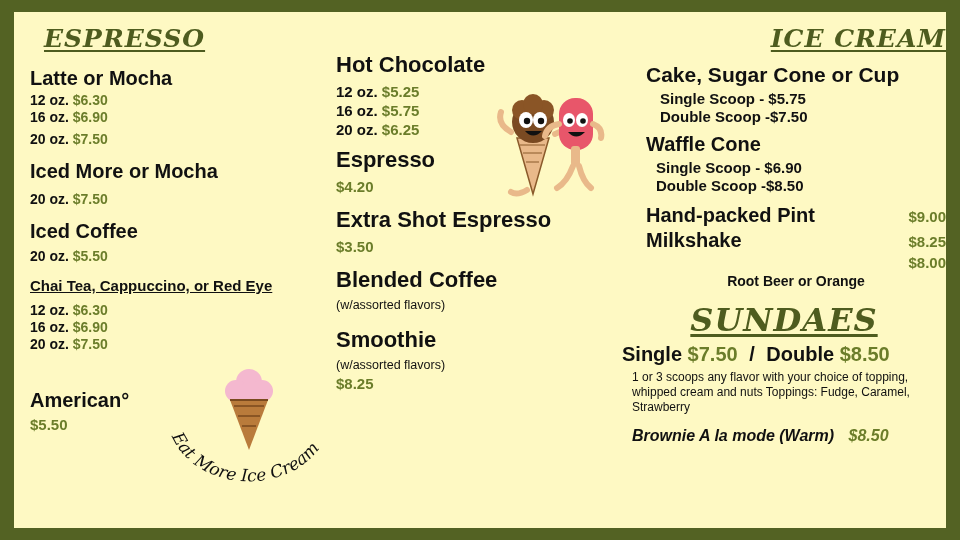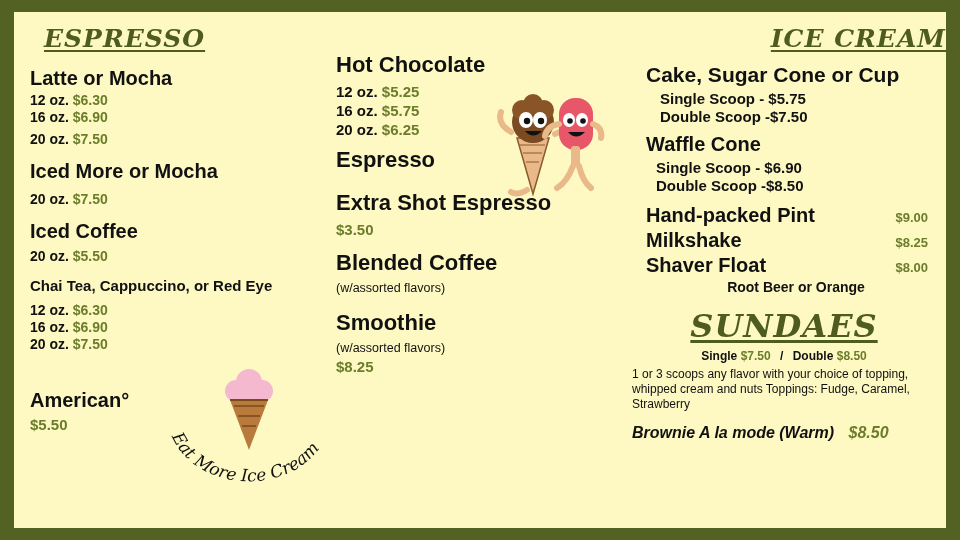--- a/index.html
+++ b/index.html
@@ -28,41 +28,41 @@
     color:#4e5c1f;
     letter-spacing:1px;
     text-decoration:underline;
     text-underline-offset:3px;
   }
   .h-espresso{font-size:25px;margin:4px 0 14px 14px;}
   .h-icecream{font-size:25px;margin:4px 0 10px 36px;text-align:right;}
   .h-sundaes{font-size:32px;margin:6px 0 4px 0;text-align:center;}
 
   .item{font-size:20px;font-weight:bold;color:#111;margin:0 0 2px 0;}
-  .item-sm{font-size:15px;font-weight:bold;color:#111;margin:0 0 2px 0;}
+  .item-sm{font-size:15px;font-weight:bold;color:#111;margin:0 0 2px 0;text-decoration:underline;}
   .line{font-size:14px;font-weight:bold;color:#111;margin:1px 0;}
   .price{color:#6b7d2a;font-weight:bold;}
   .gap{height:12px;}
   .gap-s{height:7px;}
 
   
   .m-title{font-size:22px;font-weight:bold;color:#111;margin:0 0 5px 0;}
   .m-line{font-size:15px;font-weight:bold;color:#111;margin:2px 0;}
   .m-price{font-size:15px;font-weight:bold;color:#6b7d2a;margin:3px 0 0 0;}
   .m-note{font-size:12.5px;color:#111;margin:0 0 3px 0;}
 
   
   .r-title{font-size:21px;font-weight:bold;color:#111;margin:0 0 3px 0;}
   .r-sub{font-size:15px;font-weight:bold;color:#111;margin:1px 0 1px 14px;}
   .r-row{display:flex;align-items:baseline;margin:2px 0;}
   .r-row .nm{font-size:20px;font-weight:bold;color:#111;}
-  .r-row .pr{font-size:13px;font-weight:bold;color:#6b7d2a;margin-left:auto;padding-right:18px;}
+  .r-row .pr{font-size:15px;font-weight:bold;color:#6b7d2a;margin-left:auto;}
   .r-center{font-size:14px;font-weight:bold;color:#111;text-align:center;margin:2px 0 0 0;}
 
-  .sun-line{font-size:12px;font-weight:bold;color:#111;text-align:center;margin:2px 0 4px 0;}
+  .sun-line{font-size:20px;font-weight:bold;color:#111;text-align:left;margin:2px 0 4px 0;}
   .sun-note{font-size:12px;color:#111;line-height:1.25;margin:0 0 4px 10px;}
   .sun-brownie{font-size:16px;font-weight:bold;font-style:italic;color:#111;margin-left:10px;}
 
   .cone-art{
     position:absolute;left:150px;top:352px;width:170px;height:130px;
   }
   .chars{position:absolute;left:473px;top:78px;width:118px;height:108px;}
 </style>
 </head>
 <body>
@@ -146,20 +146,21 @@
       <span>16 oz.</span>
       <span class="price">$5.75</span>
     </div>
     <div class="m-line">
       <span>20 oz.</span>
       <span class="price">$6.25</span>
     </div>
 
     <div class="gap-s"></div>
     <div class="m-title">Espresso</div>
+    <div class="m-price">$4.20</div>
 
     <div class="gap"></div>
     <div class="m-title">Extra Shot Espresso</div>
     <div class="m-price">$3.50</div>
 
     <div class="gap"></div>
     <div class="m-title">Blended Coffee</div>
     <div class="m-note">(w/assorted flavors)</div>
 
     <div class="gap"></div>
@@ -236,21 +237,20 @@
       <div class="gap-s"></div>
       <div class="r-row">
         <span class="nm">Hand-packed Pint</span>
         <span class="pr">$9.00</span>
       </div>
       <div class="r-row">
         <span class="nm">Milkshake</span>
         <span class="pr">$8.25</span>
       </div>
       <div class="r-row">
-        <span class="nm">Shaver Float</span>
         <span class="pr">$8.00</span>
       </div>
       <div class="r-center">Root Beer or Orange</div>
     </div>
 
     <div style="height:6px"></div>
     <div class="head-script h-sundaes">SUNDAES</div>
 
     <div class="sun-line">
       <span>Single</span>

